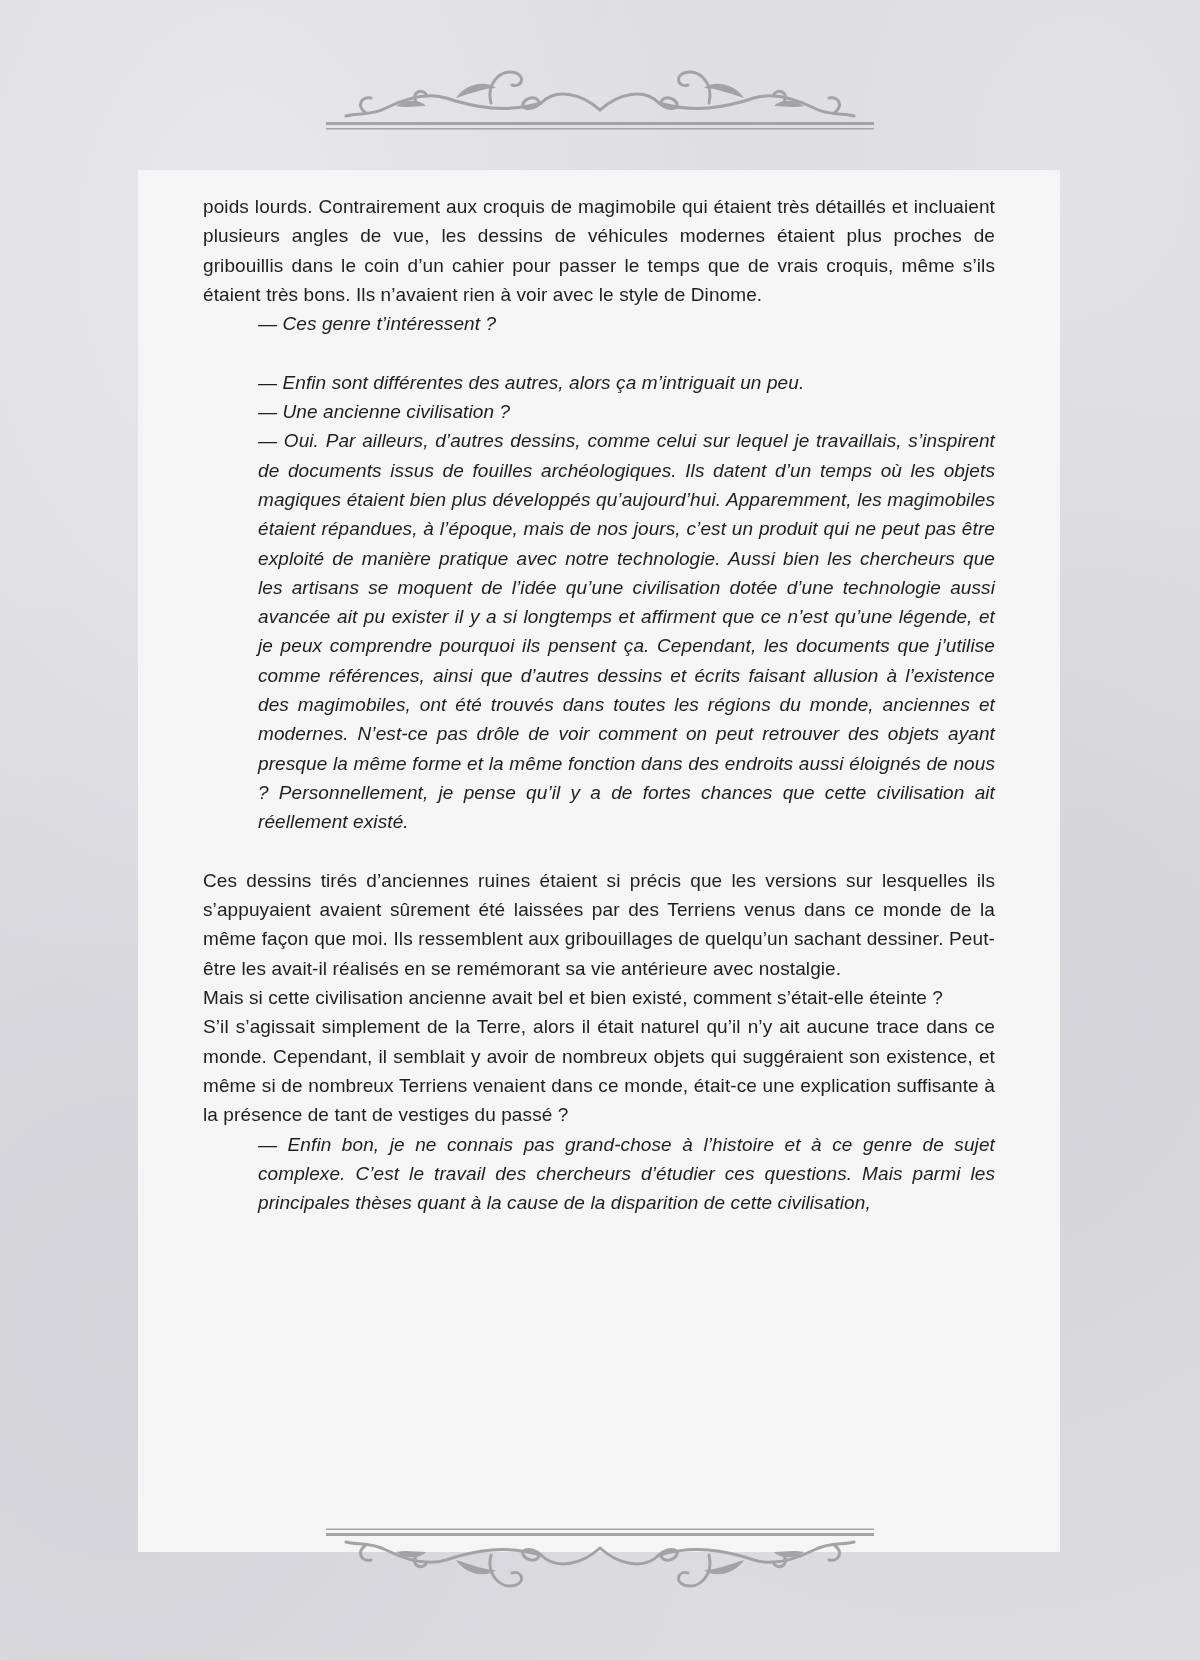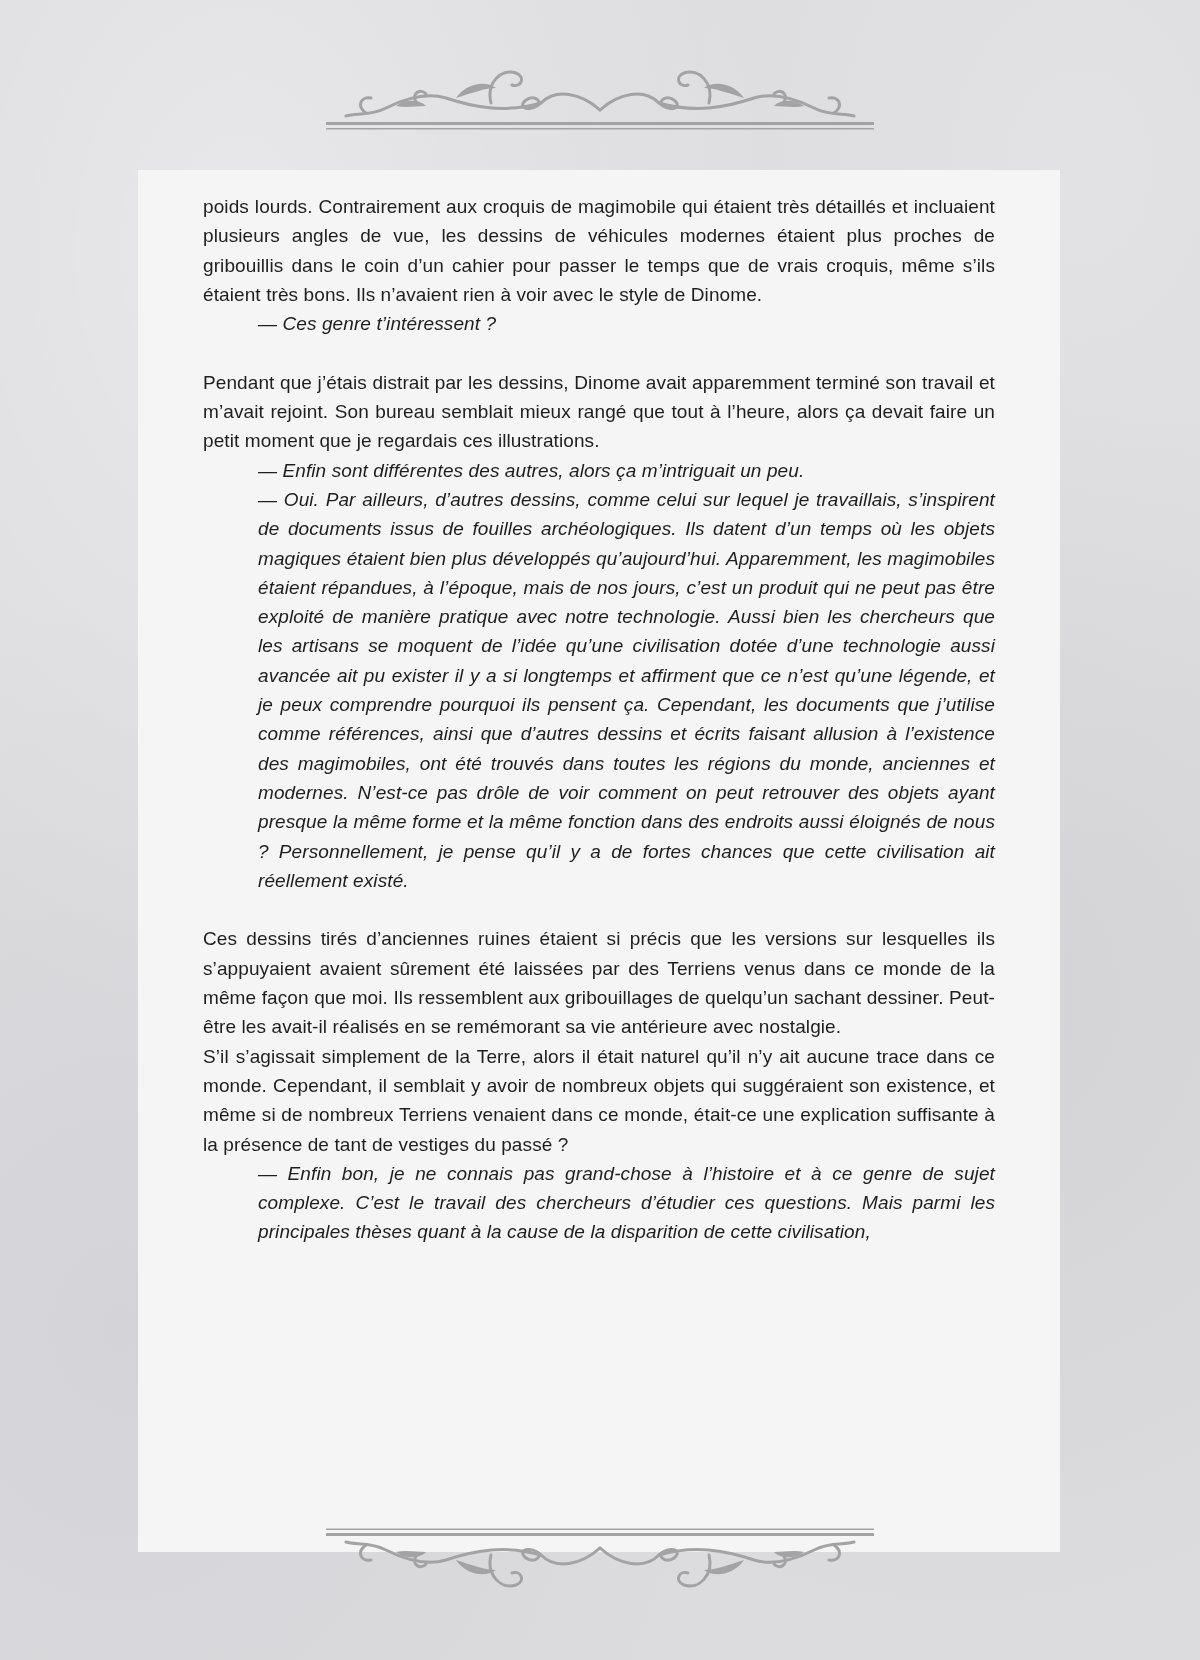--- a/index.html
+++ b/index.html
@@ -66,25 +66,26 @@
       <rect x="0" y="70" width="548" height="1.5"></rect>
     </g>
   </svg>
 </div>
 
 <div class="page">
   <div class="text">
     <p class="p">poids lourds. Contrairement aux croquis de magimobile qui étaient très détaillés et incluaient plusieurs angles de vue, les dessins de véhicules modernes étaient plus proches de gribouillis dans le coin d’un cahier pour passer le temps que de vrais croquis, même s’ils étaient très bons. Ils n’avaient rien à voir avec le style de Dinome.</p>
     <p class="d">— Ces genre t’intéressent ?</p>
     <div class="gap"></div>
-    <p class="p">Pendant que j’étais distrait par les dessins, Dinome avait apparemment terminé son travail et m’avait rejoint. Son bureau semblait mieux rangé que tout à l’heure, alors ça devait faire un petit moment que je regardais ces illustrations.</p>
     <p class="d">— Enfin sont différentes des autres, alors ça m’intriguait un peu.</p>
+    <p class="d">— Une ancienne civilisation ?</p>
     <p class="d">— Oui. Par ailleurs, d’autres dessins, comme celui sur lequel je travaillais, s’inspirent de documents issus de fouilles archéologiques. Ils datent d’un temps où les objets magiques étaient bien plus développés qu’aujourd’hui. Apparemment, les magimobiles étaient répandues, à l’époque, mais de nos jours, c’est un produit qui ne peut pas être exploité de manière pratique avec notre technologie. Aussi bien les chercheurs que les artisans se moquent de l’idée qu’une civilisation dotée d’une technologie aussi avancée ait pu exister il y a si longtemps et affirment que ce n’est qu’une légende, et je peux comprendre pourquoi ils pensent ça. Cependant, les documents que j’utilise comme références, ainsi que d’autres dessins et écrits faisant allusion à l’existence des magimobiles, ont été trouvés dans toutes les régions du monde, anciennes et modernes. N’est-ce pas drôle de voir comment on peut retrouver des objets ayant presque la même forme et la même fonction dans des endroits aussi éloignés de nous ? Personnellement, je pense qu’il y a de fortes chances que cette civilisation ait réellement existé.</p>
     <div class="gap"></div>
     <p class="p">Ces dessins tirés d’anciennes ruines étaient si précis que les versions sur lesquelles ils s’appuyaient avaient sûrement été laissées par des Terriens venus dans ce monde de la même façon que moi. Ils ressemblent aux gribouillages de quelqu’un sachant dessiner. Peut-être les avait-il réalisés en se remémorant sa vie antérieure avec nostalgie.</p>
+    <p class="p">Mais si cette civilisation ancienne avait bel et bien existé, comment s’était-elle éteinte ?</p>
     <p class="p">S’il s’agissait simplement de la Terre, alors il était naturel qu’il n’y ait aucune trace dans ce monde. Cependant, il semblait y avoir de nombreux objets qui suggéraient son existence, et même si de nombreux Terriens venaient dans ce monde, était-ce une explication suffisante à la présence de tant de vestiges du passé ?</p>
     <p class="d">— Enfin bon, je ne connais pas grand-chose à l’histoire et à ce genre de sujet complexe. C’est le travail des chercheurs d’étudier ces questions. Mais parmi les principales thèses quant à la cause de la disparition de cette civilisation,</p>
   </div>
 </div>
 
 <div class="ornament bottom">
   <svg viewBox="0 0 548 80" preserveAspectRatio="none">
     <g transform="translate(0,80) scale(1,-1)">
       <g fill="none" stroke="#a3a3a6" stroke-width="3" stroke-linecap="round">
         <path d="M274 52 C 255 35, 230 30, 215 45 C 205 55, 190 50, 200 42 C 208 36, 218 44, 210 48"></path>

